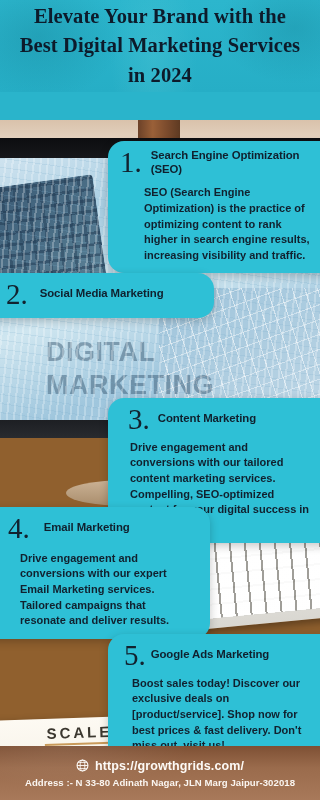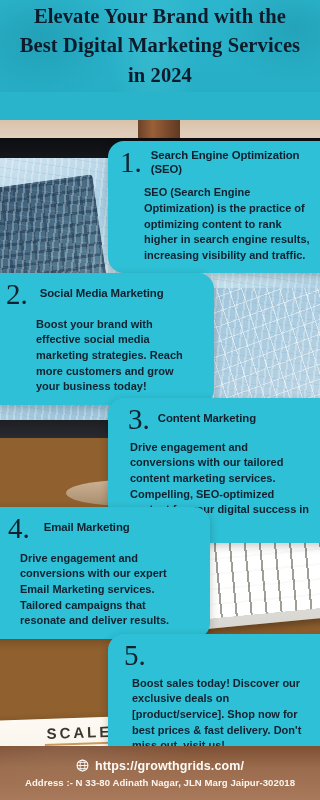--- a/index.html
+++ b/index.html
@@ -277,21 +277,20 @@
       <span class="card-title">Search Engine Optimization (SEO)</span>
     </div>
     <div class="card-body">SEO (Search Engine Optimization) is the practice of optimizing content to rank higher in search engine results, increasing visibility and traffic.</div>
   </div>
 
   <div class="card" id="card2">
     <div class="card-head">
       <span class="card-num">2.</span>
       <span class="card-title">Social Media Marketing</span>
     </div>
-    <div class="card-body">Boost your brand with effective social media marketing strategies. Reach more customers and grow your business today!</div>
   </div>
 
   <div class="card" id="card3">
     <div class="card-head">
       <span class="card-num">3.</span>
       <span class="card-title">Content Marketing</span>
     </div>
     <div class="card-body">Drive engagement and conversions with our tailored content marketing services. Compelling, SEO-optimized content for your digital success in 2024.</div>
   </div>
 
@@ -299,20 +298,21 @@
     <div class="card-head">
       <span class="card-num">4.</span>
       <span class="card-title">Email Marketing</span>
     </div>
     <div class="card-body">Drive engagement and conversions with our expert Email Marketing services. Tailored campaigns that resonate and deliver results.</div>
   </div>
 
   <div class="card" id="card5">
     <div class="card-head">
       <span class="card-num">5.</span>
+      <span class="card-title">Google Ads Marketing</span>
     </div>
     <div class="card-body">Boost sales today! Discover our exclusive deals on [product/service]. Shop now for best prices &amp; fast delivery. Don't miss out, visit us!</div>
   </div>
 
   <div class="footer">
     <div class="footer-url">
       <svg class="globe-icon" viewBox="0 0 24 24">
         <circle cx="12" cy="12" r="10" fill="none" stroke="#fdfaf6" stroke-width="2"></circle>
         <ellipse cx="12" cy="12" rx="4.4" ry="10" fill="none" stroke="#fdfaf6" stroke-width="1.7"></ellipse>
         <line x1="2" y1="12" x2="22" y2="12" stroke="#fdfaf6" stroke-width="1.7"></line>

